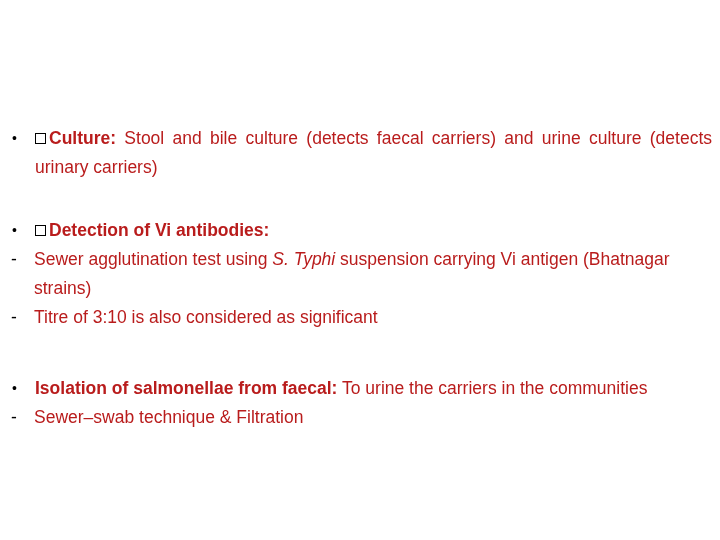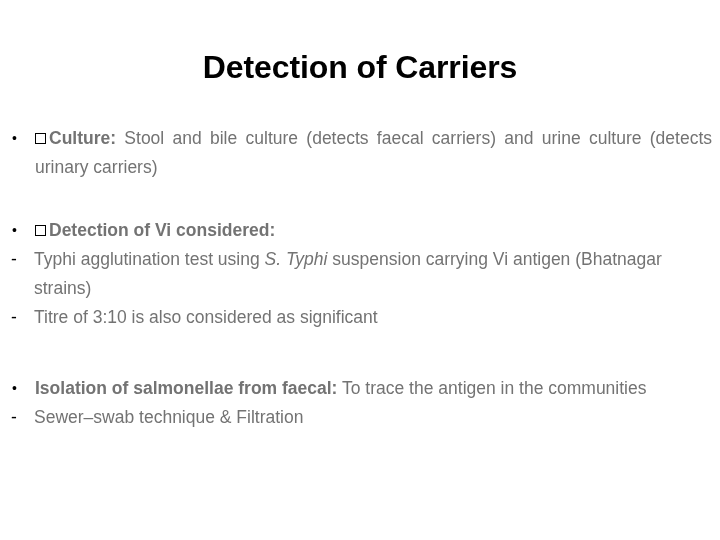--- a/index.html
+++ b/index.html
@@ -74,21 +74,21 @@
   }
 
   .marker.dash {
     padding-left: 1px;
   }
 
   .text {
     flex: 1 1 auto;
     font-size: 17.5px;
     line-height: 29px;
-    color: #737373;
+    color: #b91c1c;
     hyphens: none;
   }
 
   .text.justify {
     text-align: justify;
     text-align-last: left;
   }
 
   
   .glyph-box {
@@ -107,55 +107,54 @@
   .ital { font-style: italic; }
 
   
   .row.sub .text { line-height: 29px; }
 </style>
 </head>
 <body>
 
 <div class="slide">
 
-  <div class="slide-title">Detection of Carriers</div>
 
   <div class="body-area">
 
     <div class="row">
       <span class="marker dot">•</span>
       <span class="text justify">
         <span class="glyph-box"></span><span class="bold">Culture:</span><span> Stool and bile culture (detects faecal carriers) and urine culture (detects urinary carriers)</span>
       </span>
     </div>
 
     <div class="gap-lg"></div>
 
     <div class="row">
       <span class="marker dot">•</span>
       <span class="text">
-        <span class="glyph-box"></span><span class="bold">Detection of Vi considered:</span>
+        <span class="glyph-box"></span><span class="bold">Detection of Vi antibodies:</span>
       </span>
     </div>
 
     <div class="row sub">
       <span class="marker dash">-</span>
-      <span class="text"><span>Typhi agglutination test using </span><span class="ital">S. Typhi</span><span> suspension carrying Vi antigen (Bhatnagar strains)</span></span>
+      <span class="text"><span>Sewer agglutination test using </span><span class="ital">S. Typhi</span><span> suspension carrying Vi antigen (Bhatnagar strains)</span></span>
     </div>
 
     <div class="row sub">
       <span class="marker dash">-</span>
       <span class="text">Titre of 3:10 is also considered as significant</span>
     </div>
 
     <div class="gap-xl"></div>
 
     <div class="row">
       <span class="marker dot">•</span>
-      <span class="text justify"><span class="bold">Isolation of salmonellae from faecal:</span><span>  To trace the antigen in the communities</span></span>
+      <span class="text justify"><span class="bold">Isolation of salmonellae from faecal:</span><span>  To urine the carriers in the communities</span></span>
     </div>
 
     <div class="row sub">
       <span class="marker dash">-</span>
       <span class="text">Sewer–swab technique &amp; Filtration</span>
     </div>
 
   </div>
 </div>
 

